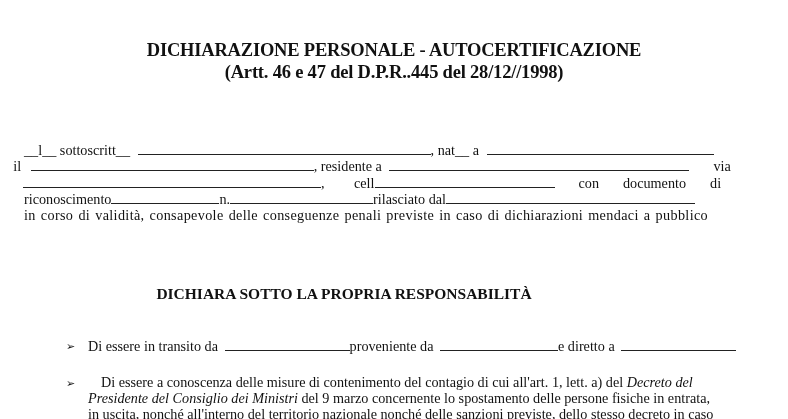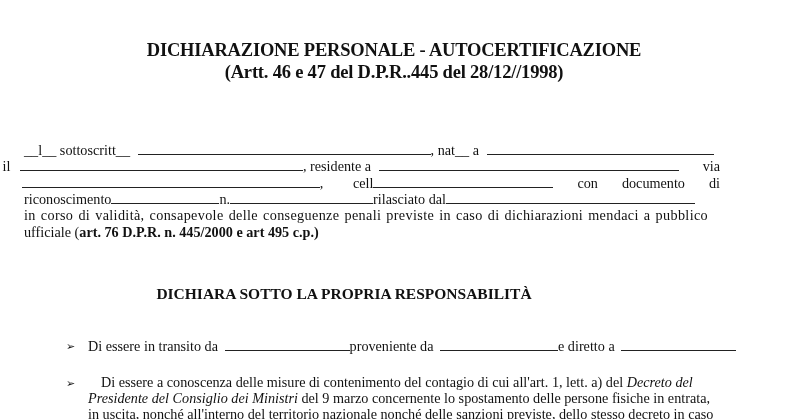--- a/index.html
+++ b/index.html
@@ -12,21 +12,21 @@
     .title {
       position: absolute; left: 0; width: 788px; text-align: center;
       font-weight: bold; font-size: 18.5px; letter-spacing: -0.2px; line-height: 22px;
     }
     .t1 { top: 39px; }
     .t2 { top: 61px; }
     .line {
       position: absolute; left: 24px; width: 696px;
       font-size: 14.2px; line-height: 16px; white-space: nowrap;
     }
-    .just { display: flex; justify-content: flex-end; gap: 24px; }
+    .just { display: flex; justify-content: center; gap: 24px; }
     .blank { display: inline-block; border-bottom: 1px solid #222; height: 12px; vertical-align: baseline; }
     .sec {
       position: absolute; left: 0; width: 688px; text-align: center;
       top: 285px; font-weight: bold; font-size: 15.5px;
     }
     .bullet { position: absolute; font-size: 14.2px; line-height: 16.5px; white-space: nowrap; }
     .arrow { position: absolute; left: 66px; font-size: 11px; }
     i { font-style: italic; }
   </style>
 </head>
@@ -60,23 +60,20 @@
     <span>documento</span>
     <span>di</span>
   </div>
 
   <div class="line" style="top:207px;text-align:justify;letter-spacing:0.35px;word-spacing:1.2px;">in corso di validità, consapevole delle conseguenze penali previste in caso di dichiarazioni mendaci a pubblico</div>
 
   <div class="line" style="top:191px;">
     <span>riconoscimento</span><span class="blank" style="width:108px;"></span><span>n.</span><span class="blank" style="width:143px;"></span><span>rilasciato  dal</span><span class="blank" style="width:249px;"></span>
   </div>
 
-  <div class="line" style="top:224px;">
-    <span>ufficiale (</span><b>art. 76 D.P.R. n. 445/2000 e art 495 c.p.)</b>
-  </div>
 
   <div class="sec">DICHIARA SOTTO LA PROPRIA RESPONSABILITÀ</div>
 
   <span class="arrow" style="top:340px;">➢</span>
   <div class="bullet" style="left:88px;top:338px;">
     <span>Di essere in transito da</span>
     <span class="blank" style="width:125px;margin-left:3px;"></span><span>proveniente da</span>
     <span class="blank" style="width:118px;margin-left:3px;"></span><span>e diretto a</span>
     <span class="blank" style="width:115px;margin-left:3px;"></span>
   </div>

